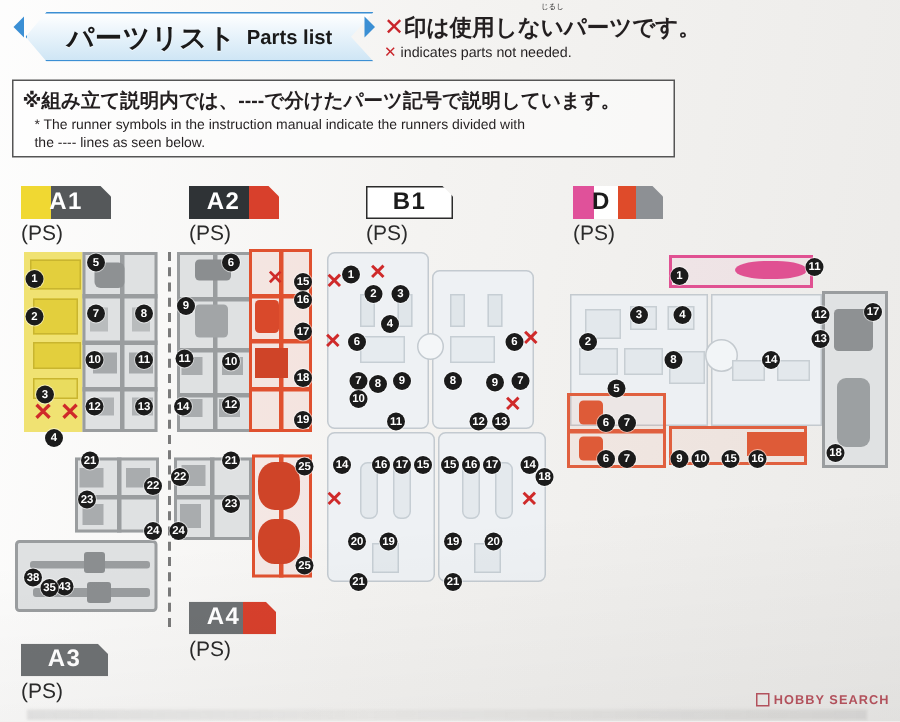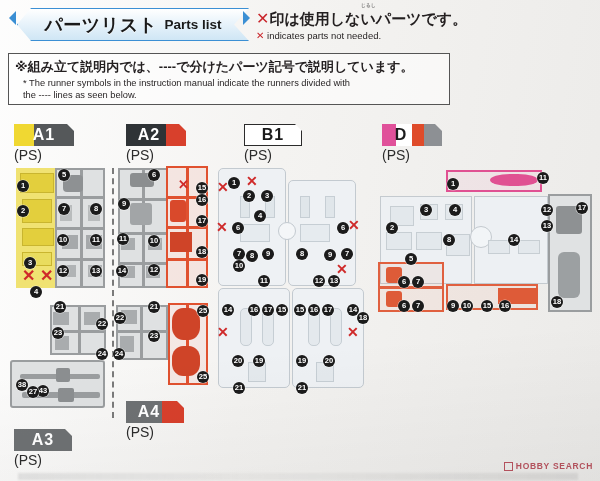--- a/index.html
+++ b/index.html
@@ -235,21 +235,21 @@
   <div class="num" style="left:52px;top:327px">23</div>
   <div class="num" style="left:96px;top:348px">24</div>
 
   <div class="frame" style="left:10px;top:360px;width:95px;height:48px;border:2px solid #9a9d9f;background:#dfe1e2;border-radius:3px"></div>
   <div class="bar" style="left:20px;top:374px;width:80px;height:5px;background:#9a9d9f;border-radius:2px"></div>
   <div class="bar" style="left:22px;top:392px;width:78px;height:6px;background:#9a9d9f;border-radius:2px"></div>
   <div class="blob" style="left:56px;top:368px;width:14px;height:14px;background:#8b8e90;border-radius:2px"></div>
   <div class="blob" style="left:58px;top:388px;width:16px;height:14px;background:#8b8e90;border-radius:2px"></div>
   <div class="num" style="left:16px;top:379px">38</div>
   <div class="num" style="left:37px;top:385px">43</div>
-  <div class="num" style="left:27px;top:386px">27</div>
+  <div class="num" style="left:27px;top:386px">35</div>
 </div>
 
 <div class="sprue">
 
   <div class="frame" style="left:118px;top:168px;width:50px;height:120px;border:2px solid #9a9d9f;background:#dfe1e2"></div>
   <div class="bar" style="left:118px;top:198px;width:50px;height:2.5px;background:#9a9d9f"></div>
   <div class="bar" style="left:118px;top:232px;width:50px;height:2.5px;background:#9a9d9f"></div>
   <div class="bar" style="left:118px;top:262px;width:50px;height:2.5px;background:#9a9d9f"></div>
   <div class="bar" style="left:142px;top:168px;width:2.5px;height:120px;background:#9a9d9f"></div>
   <div class="blob" style="left:130px;top:173px;width:24px;height:14px;background:#8b8e90;border-radius:3px"></div>

